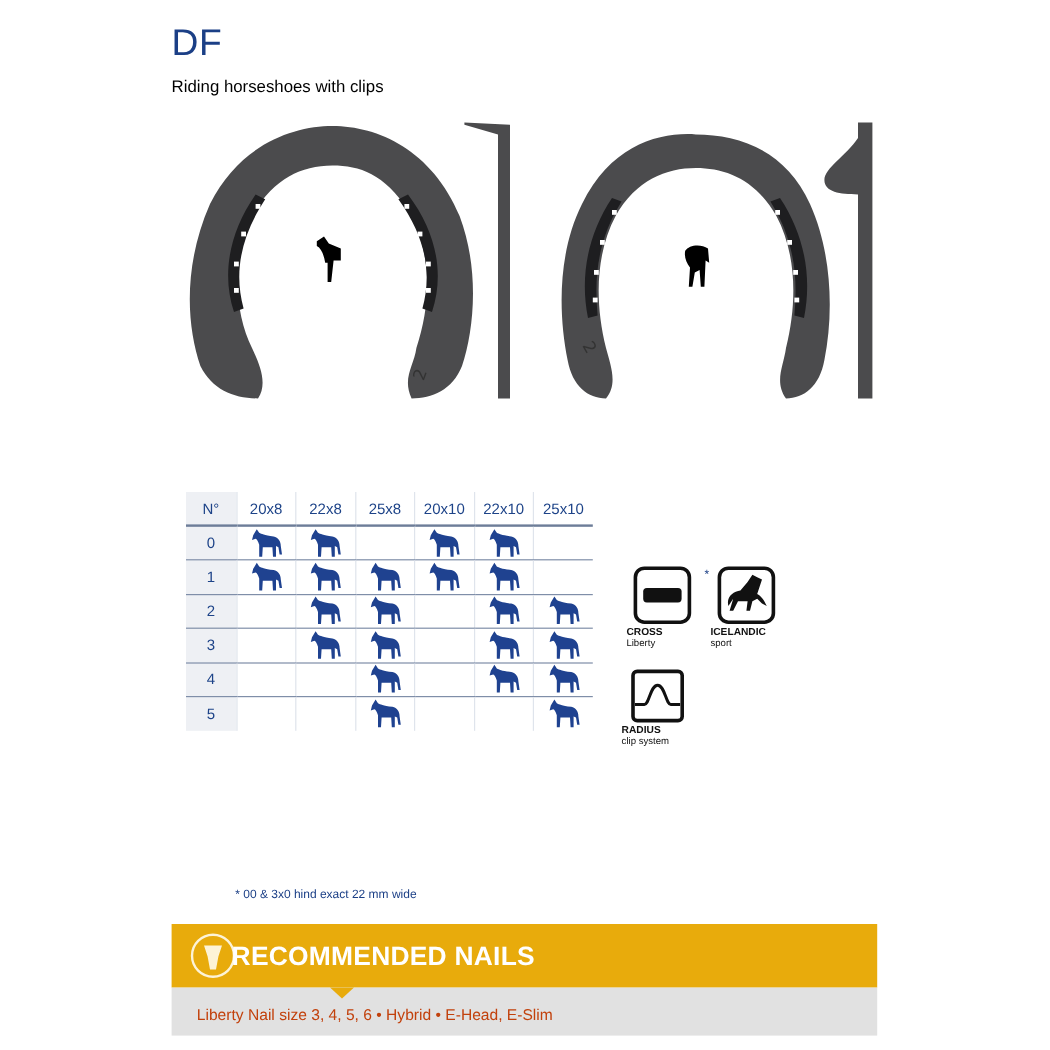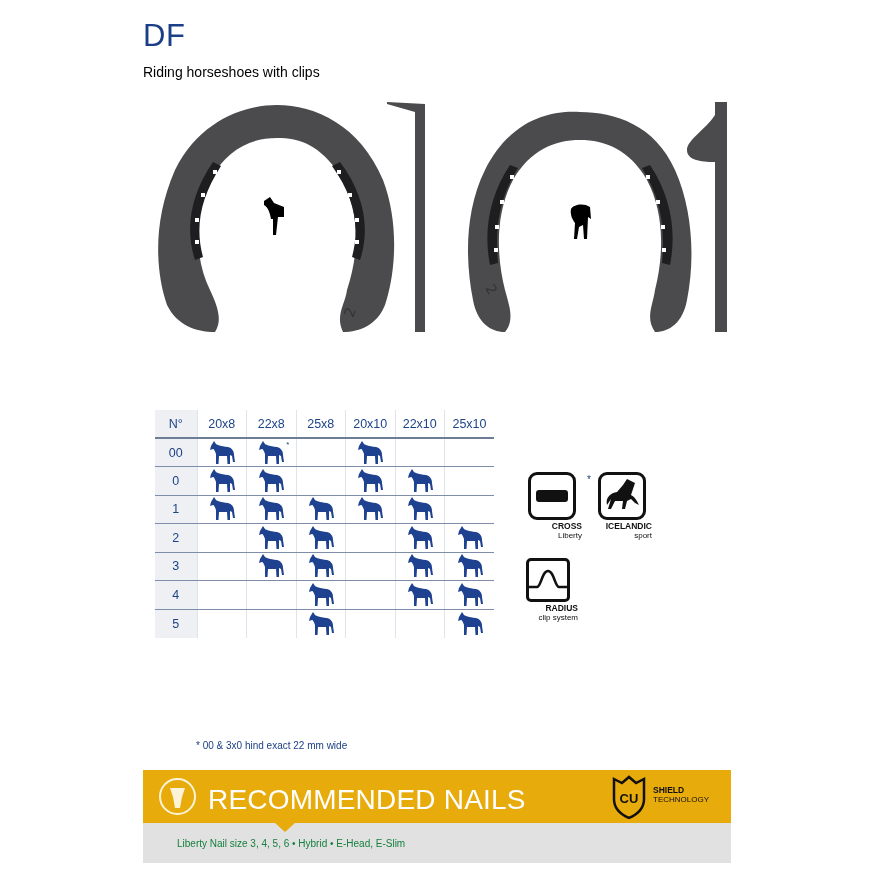--- a/index.html
+++ b/index.html
@@ -11,34 +11,34 @@
   .table{position:absolute;left:155px;top:410px;border-collapse:collapse}
   .table td,.table th{width:49.5px;height:28.5px;text-align:center;font-size:12.5px;font-weight:normal;color:#1d4388;border-right:1px solid #dfe4ec;border-bottom:1.5px solid #7f8ea8;padding:0}
   .table th{border-bottom:2px solid #6d7d98;height:28px}
   .table td.n,.table th.n{width:42px;background:#eef0f4;border-right:1px solid #dfe4ec}
   .table td:last-child,.table th:last-child{border-right:none}
   .table tr:last-child td{border-bottom:none}
   .cell{position:relative;display:inline-block;width:28px;height:26px;vertical-align:middle}
   .cell svg{width:28px;height:25px}
   .star{position:absolute;right:-4px;top:0px;font-size:8px;color:#1d4388}
   .note{position:absolute;left:196px;top:740px;font-size:10px;color:#1b3f86}
-  .feat{position:absolute;text-align:right;width:60px;font-size:8px;color:#111;line-height:9px}
+  .feat{position:absolute;text-align:left;width:60px;font-size:8px;color:#111;line-height:9px}
   .feat .box{width:48px;height:48px;border:3px solid #111;border-radius:9px;margin:0 auto 2px;position:relative;background:#fff}
   .feat b{font-weight:bold;display:block;font-size:8.5px}
   .feat .sq{border-radius:5px;width:44px;height:44px}
   .fstar{position:absolute;left:587px;top:474px;font-size:10px;color:#1b3f86}
   .band{position:absolute;left:143px;top:770px;width:588px;height:53px;background:#e8ab0c}
   .band .nailicon{position:absolute;left:16px;top:8px;width:37px;height:37px;border:2px solid #fdf3d6;border-radius:50%}
-  .band .label{position:absolute;left:65px;top:14px;font-size:28px;font-weight:normal;color:#fff;letter-spacing:0.2px}
+  .band .label{position:absolute;left:50px;top:14px;font-size:22px;font-weight:bold;color:#fff;letter-spacing:0.2px}
   .shieldwrap{position:absolute;left:467px;top:5px;width:120px;height:44px}
   .shieldtxt{position:absolute;left:43px;top:11px;font-size:8px;color:#111;line-height:9px}
   .shieldtxt b{display:block;font-size:8.5px}
   .grey{position:absolute;left:143px;top:823px;width:588px;height:40px;background:#e1e1e1}
   .grey .tri{position:absolute;left:132px;top:0;width:0;height:0;border-left:10px solid transparent;border-right:10px solid transparent;border-top:9px solid #e8ab0c}
-  .grey .txt{position:absolute;left:34px;top:15px;font-size:10px;color:#15803d}
+  .grey .txt{position:absolute;left:21px;top:15px;font-size:13px;color:#c2410c}
 </style>
 </head>
 <body>
 
 <div class="title">DF</div>
 <div class="subtitle">Riding horseshoes with clips</div>
 
 <svg class="shoe" style="left:155px;top:100px" width="245" height="240" viewBox="0 0 245 240">
   <path d="M60,232 C40,232 22,225 12,205 C0,170 -2,120 20,70 C45,20 90,5 122,5 C160,5 205,25 228,80 C245,125 240,175 230,205 C222,225 205,232 188,232 C180,215 190,205 192,190 C205,150 205,110 185,75 C165,45 145,38 122,38 C95,38 72,50 55,80 C38,115 40,160 55,190 C62,205 68,220 60,232 Z" fill="#4b4b4d"></path>
   <path d="M40,160 C30,130 35,95 58,62 L66,66 C45,98 40,128 48,157 Z" fill="#1e1e20"></path>
@@ -92,35 +92,20 @@
       <th>20x8</th>
       <th>22x8</th>
       <th>25x8</th>
       <th>20x10</th>
       <th>22x10</th>
       <th>25x10</th>
     </tr>
   </thead>
   <tbody id="tbody">
       <tr>
-        <td class="n">00</td>
-        <td><span class="cell"><svg viewBox="0 0 28 25">
-              <path d="M3,6 L6,1 L8,4 C10,5 12,6 20,7 C24,8 26,11 26,15 L27,22 L25,22 L24,16 L22,15 L22,24 L19.5,24 L19,16 L11,16 L10.5,24 L8,24 L8,14 C7,11 6,9 5,9 L2,10 Z" fill="#1f4290"></path>
-            </svg></span></td>
-        <td><span class="cell"><svg viewBox="0 0 28 25">
-              <path d="M3,6 L6,1 L8,4 C10,5 12,6 20,7 C24,8 26,11 26,15 L27,22 L25,22 L24,16 L22,15 L22,24 L19.5,24 L19,16 L11,16 L10.5,24 L8,24 L8,14 C7,11 6,9 5,9 L2,10 Z" fill="#1f4290"></path>
-            </svg><span class="star">*</span></span></td>
-        <td></td>
-        <td><span class="cell"><svg viewBox="0 0 28 25">
-              <path d="M3,6 L6,1 L8,4 C10,5 12,6 20,7 C24,8 26,11 26,15 L27,22 L25,22 L24,16 L22,15 L22,24 L19.5,24 L19,16 L11,16 L10.5,24 L8,24 L8,14 C7,11 6,9 5,9 L2,10 Z" fill="#1f4290"></path>
-            </svg></span></td>
-        <td></td>
-        <td></td>
-      </tr>
-      <tr>
         <td class="n">0</td>
         <td><span class="cell"><svg viewBox="0 0 28 25">
               <path d="M3,6 L6,1 L8,4 C10,5 12,6 20,7 C24,8 26,11 26,15 L27,22 L25,22 L24,16 L22,15 L22,24 L19.5,24 L19,16 L11,16 L10.5,24 L8,24 L8,14 C7,11 6,9 5,9 L2,10 Z" fill="#1f4290"></path>
             </svg></span></td>
         <td><span class="cell"><svg viewBox="0 0 28 25">
               <path d="M3,6 L6,1 L8,4 C10,5 12,6 20,7 C24,8 26,11 26,15 L27,22 L25,22 L24,16 L22,15 L22,24 L19.5,24 L19,16 L11,16 L10.5,24 L8,24 L8,14 C7,11 6,9 5,9 L2,10 Z" fill="#1f4290"></path>
             </svg></span></td>
         <td></td>
         <td><span class="cell"><svg viewBox="0 0 28 25">
               <path d="M3,6 L6,1 L8,4 C10,5 12,6 20,7 C24,8 26,11 26,15 L27,22 L25,22 L24,16 L22,15 L22,24 L19.5,24 L19,16 L11,16 L10.5,24 L8,24 L8,14 C7,11 6,9 5,9 L2,10 Z" fill="#1f4290"></path>
@@ -243,27 +228,17 @@
   <span>clip system</span>
 </div>
 
 <div class="band">
   <div class="nailicon">
     <svg width="33" height="33" viewBox="0 0 33 33" style="position:absolute;left:0;top:0">
       <path d="M9,8 L24,8 L21,17 L19,28 L14,28 L12,17 Z" fill="#fdf3d6"></path>
     </svg>
   </div>
   <div class="label">RECOMMENDED NAILS</div>
-  <div class="shieldwrap">
-    <svg width="38" height="44" viewBox="0 0 38 44" style="position:absolute;left:0;top:0">
-      <path d="M4,4 L12,8 L19,2 L26,8 L34,4 L34,24 C34,34 26,40 19,43 C12,40 4,34 4,24 Z" fill="none" stroke="#111" stroke-width="2.5"></path>
-      <text x="19" y="28" text-anchor="middle" font-size="13" font-weight="bold" fill="#111" font-family="Liberation Sans, sans-serif">CU</text>
-    </svg>
-    <div class="shieldtxt">
-      <b>SHIELD</b>
-      <span>TECHNOLOGY</span>
-    </div>
-  </div>
 </div>
 <div class="grey">
   <div class="tri"></div>
   <div class="txt">Liberty Nail size 3, 4, 5, 6 • Hybrid • E-Head, E-Slim</div>
 </div>
 
 </body></html>

